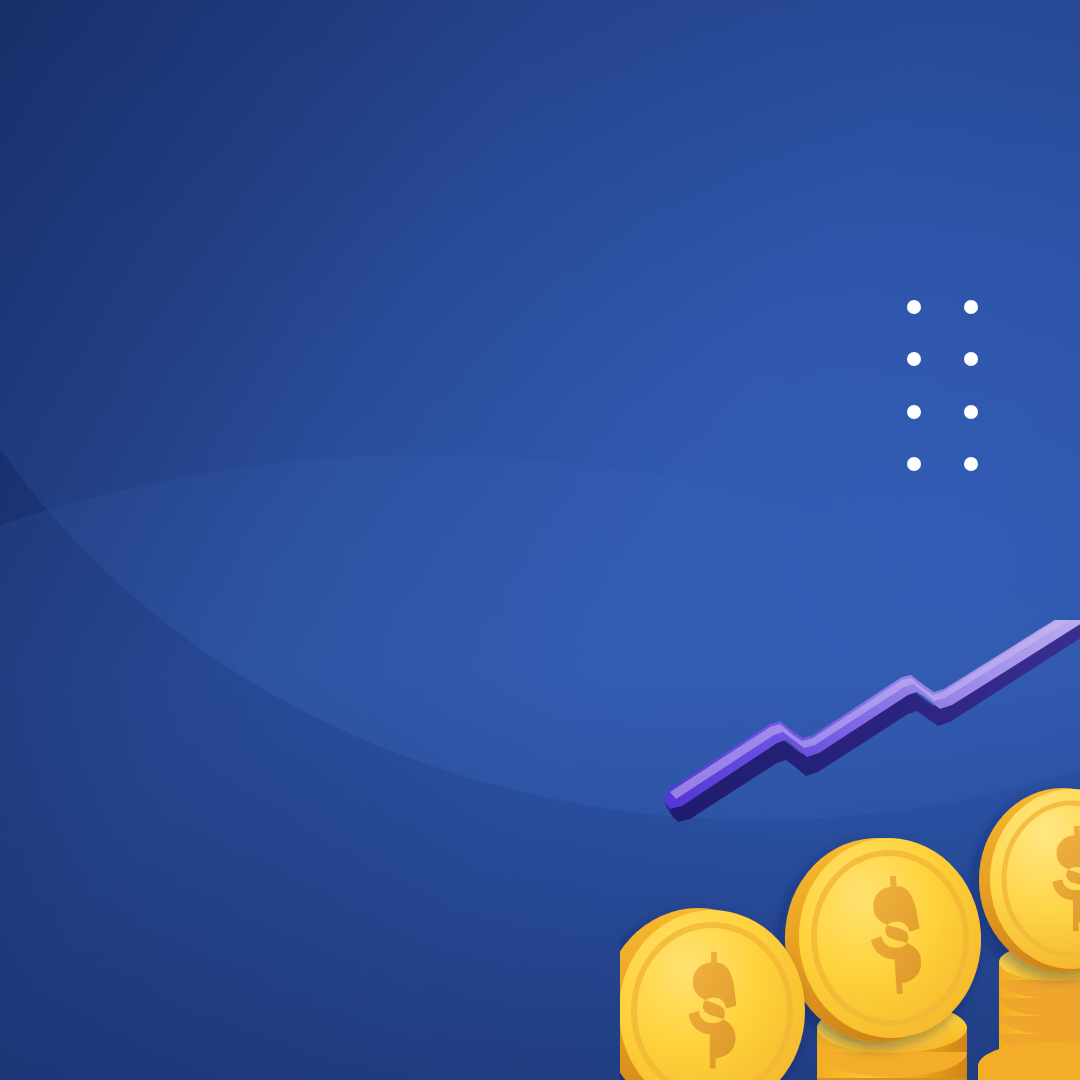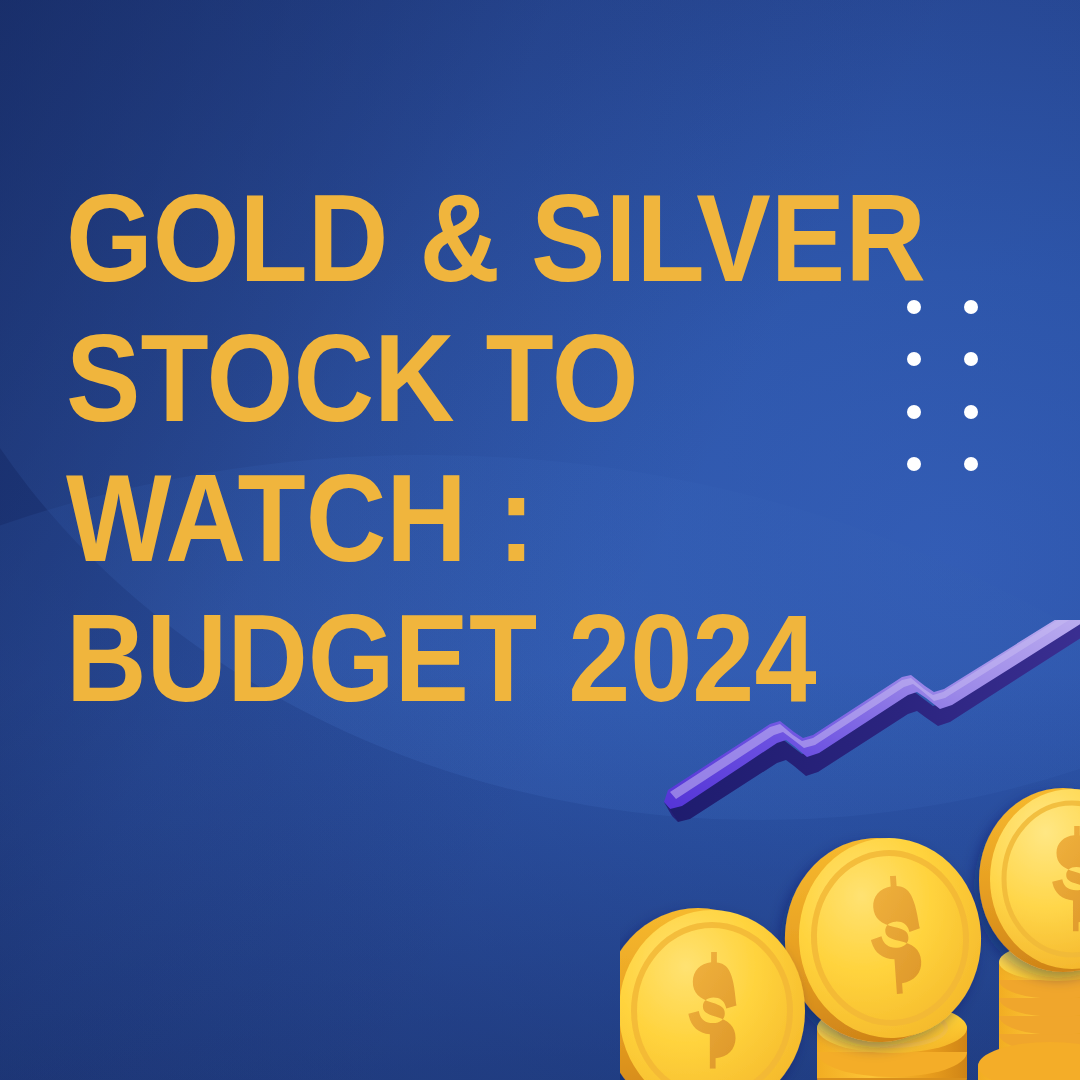--- a/index.html
+++ b/index.html
@@ -106,26 +106,20 @@
 </head>
 <body>
 
 <div id="poster">
 
   <div class="bg-base"></div>
   <div class="bg-arc-top"></div>
   <div class="bg-arc-bottom"></div>
   <div class="bg-vignette"></div>
 
-  <div class="headline">
-    <span class="headline-line">GOLD &amp; SILVER</span>
-    <span class="headline-line">STOCK TO</span>
-    <span class="headline-line">WATCH :</span>
-    <span class="headline-line">BUDGET 2024</span>
-  </div>
 
   <div class="dot-grid">
     <span class="dot"></span>
     <span class="dot"></span>
     <span class="dot"></span>
     <span class="dot"></span>
     <span class="dot"></span>
     <span class="dot"></span>
     <span class="dot"></span>
     <span class="dot"></span>

